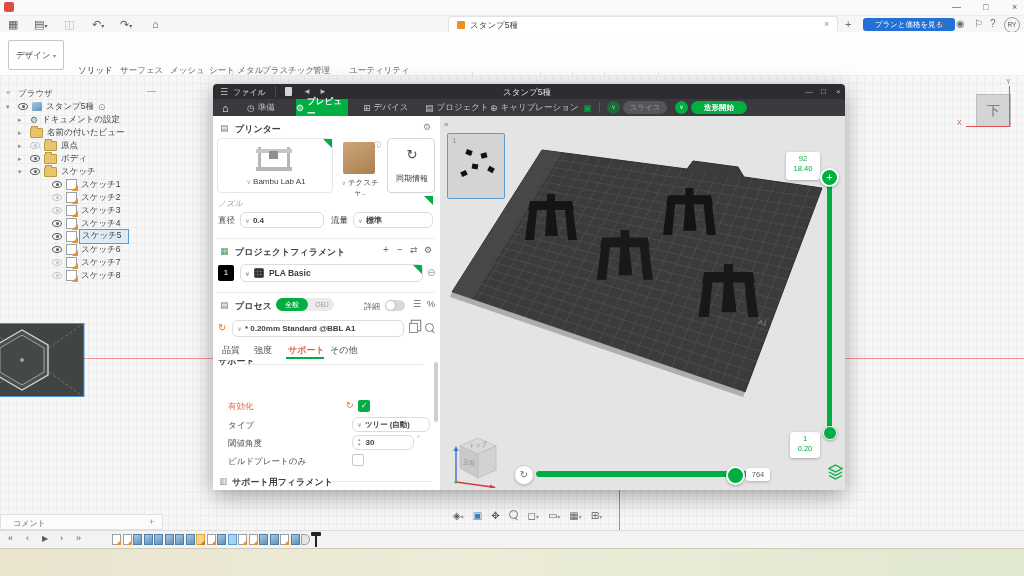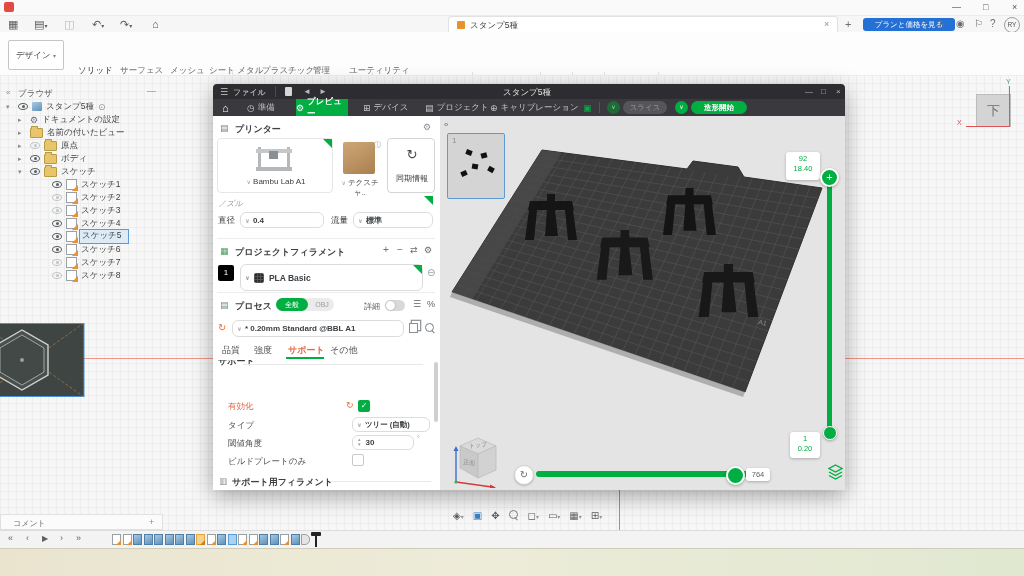--- a/index.html
+++ b/index.html
@@ -370,21 +370,21 @@
     </div>
     <div class="abs" style="left:4px;top:122px;width:218px;height:1px;background:#ececec;"></div>
 
     <span class="tx" style="left:7px;top:130px;font-size:9px;color:#4f9b63;">▦</span>
     <span class="tx sechead" style="left:22px;top:130px;">プロジェクトフィラメント</span>
     <span class="tx" style="left:170px;top:128px;font-size:10px;color:#6a6f73;">+</span>
     <span class="tx" style="left:184px;top:128px;font-size:10px;color:#6a6f73;">−</span>
     <span class="tx" style="left:197px;top:129px;font-size:9px;color:#6a6f73;">⇄</span>
     <span class="tx" style="left:211px;top:129px;font-size:9px;color:#6a6f73;">⚙</span>
     <div class="abs" style="left:5px;top:149px;width:16px;height:16px;background:#000;color:#fff;font-size:8px;text-align:center;line-height:16px;border-radius:2px;">1</div>
-    <div class="inp" style="left:27px;top:148px;width:183px;height:27px;">
+    <div class="inp" style="left:27px;top:148px;width:183px;height:18px;">
       <div class="gtri"></div>
       <span style="color:#9aa0a4;font-size:6px;margin:0 4px;">∨</span>
       <span style="display:inline-block;width:10px;height:10px;background:#2b2b2b;border-radius:2px;margin-right:5px;background-image:linear-gradient(#555 1px,transparent 1px),linear-gradient(90deg,#555 1px,transparent 1px);background-size:3px 3px;"></span>
       <span style="font-size:8.5px;">PLA Basic</span>
     </div>
     <span class="tx" style="left:214px;top:151px;font-size:10px;color:#9aa0a4;">⊖</span>
     <div class="abs" style="left:4px;top:176px;width:218px;height:1px;background:#ececec;"></div>
 
     <span class="tx" style="left:7px;top:184px;font-size:9px;color:#6f8f77;">▤</span>
     <span class="tx sechead" style="left:22px;top:184px;">プロセス</span>

